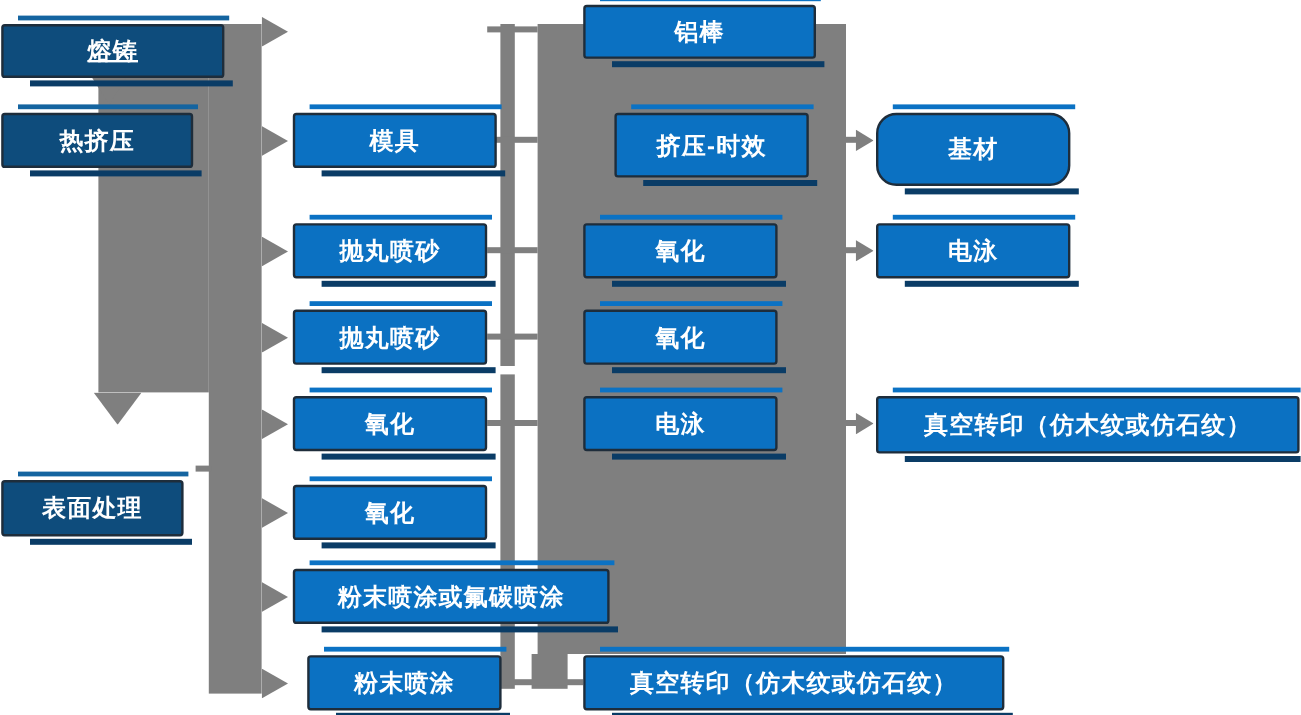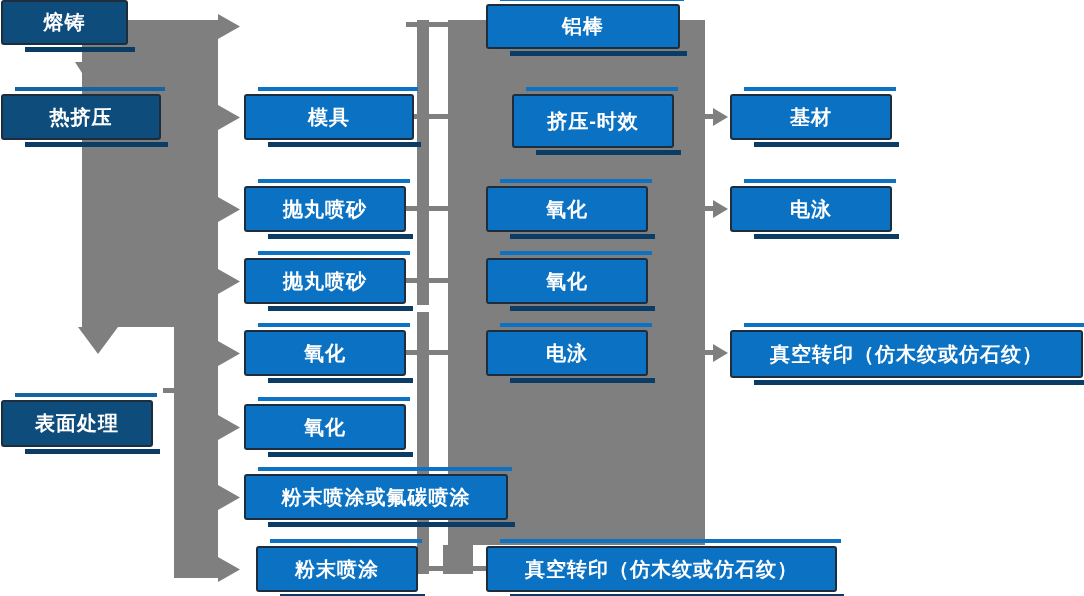--- a/index.html
+++ b/index.html
@@ -110,36 +110,36 @@
   <div class="connector" style="left:406px; top:350px; width:42px; height:5px;"></div>
   <div class="connector" style="left:402px; top:566px; width:84px; height:5px;"></div>
 
   <div class="connector" style="left:705px; top:114px; width:9px; height:5px;"></div>
   <div class="arrow-right" style="left:713px; top:108px; width:15px; height:18px;"></div>
   <div class="connector" style="left:705px; top:206px; width:9px; height:5px;"></div>
   <div class="arrow-right" style="left:713px; top:200px; width:15px; height:18px;"></div>
   <div class="connector" style="left:705px; top:350px; width:9px; height:5px;"></div>
   <div class="arrow-right" style="left:713px; top:344px; width:15px; height:18px;"></div>
 
-  <div class="node dark" style="left:1px; top:0;   width:127px; height:45px;">熔铸</div>
+  <div class="node dark" style="left:1px; top:20px;   width:186px; height:45px;text-decoration:underline;">熔铸</div>
   <div class="node dark" style="left:1px; top:94px;  width:160px; height:46px;">热挤压</div>
   <div class="node dark" style="left:1px; top:372px; width:152px; height:47px;margin-top:28px;">表面处理</div>
 
   <div class="node" style="left:244px; top:94px;  width:170px; height:46px;">模具</div>
   <div class="node" style="left:244px; top:186px; width:162px; height:46px;">抛丸喷砂</div>
   <div class="node" style="left:244px; top:258px; width:162px; height:46px;">抛丸喷砂</div>
   <div class="node" style="left:244px; top:330px; width:162px; height:46px;">氧化</div>
   <div class="node" style="left:244px; top:404px; width:162px; height:46px;">氧化</div>
   <div class="node" style="left:244px; top:474px; width:264px; height:46px;font-family:Liberation Mono, monospace;">粉末喷涂或氟碳喷涂</div>
   <div class="node" style="left:256px; top:546px; width:162px; height:46px;">粉末喷涂</div>
 
   <div class="node" style="left:486px; top:4px;   width:194px; height:45px;">铝棒</div>
   <div class="node" style="left:512px; top:94px;  width:162px; height:54px;">挤压-时效</div>
   <div class="node" style="left:486px; top:186px; width:162px; height:46px;">氧化</div>
   <div class="node" style="left:486px; top:258px; width:162px; height:46px;">氧化</div>
   <div class="node" style="left:486px; top:330px; width:162px; height:46px;">电泳</div>
   <div class="node" style="left:486px; top:546px; width:351px; height:46px;">真空转印（仿木纹或仿石纹）</div>
 
-  <div class="node" style="left:730px; top:94px;  width:162px; height:46px;">基材</div>
+  <div class="node" style="left:730px; top:94px;  width:162px; height:61px;border-radius:17px;">基材</div>
   <div class="node" style="left:730px; top:186px; width:162px; height:46px;">电泳</div>
   <div class="node" style="left:730px; top:330px; width:353px; height:48px;">真空转印（仿木纹或仿石纹）</div>
 
 </div>
 
 </body></html>

